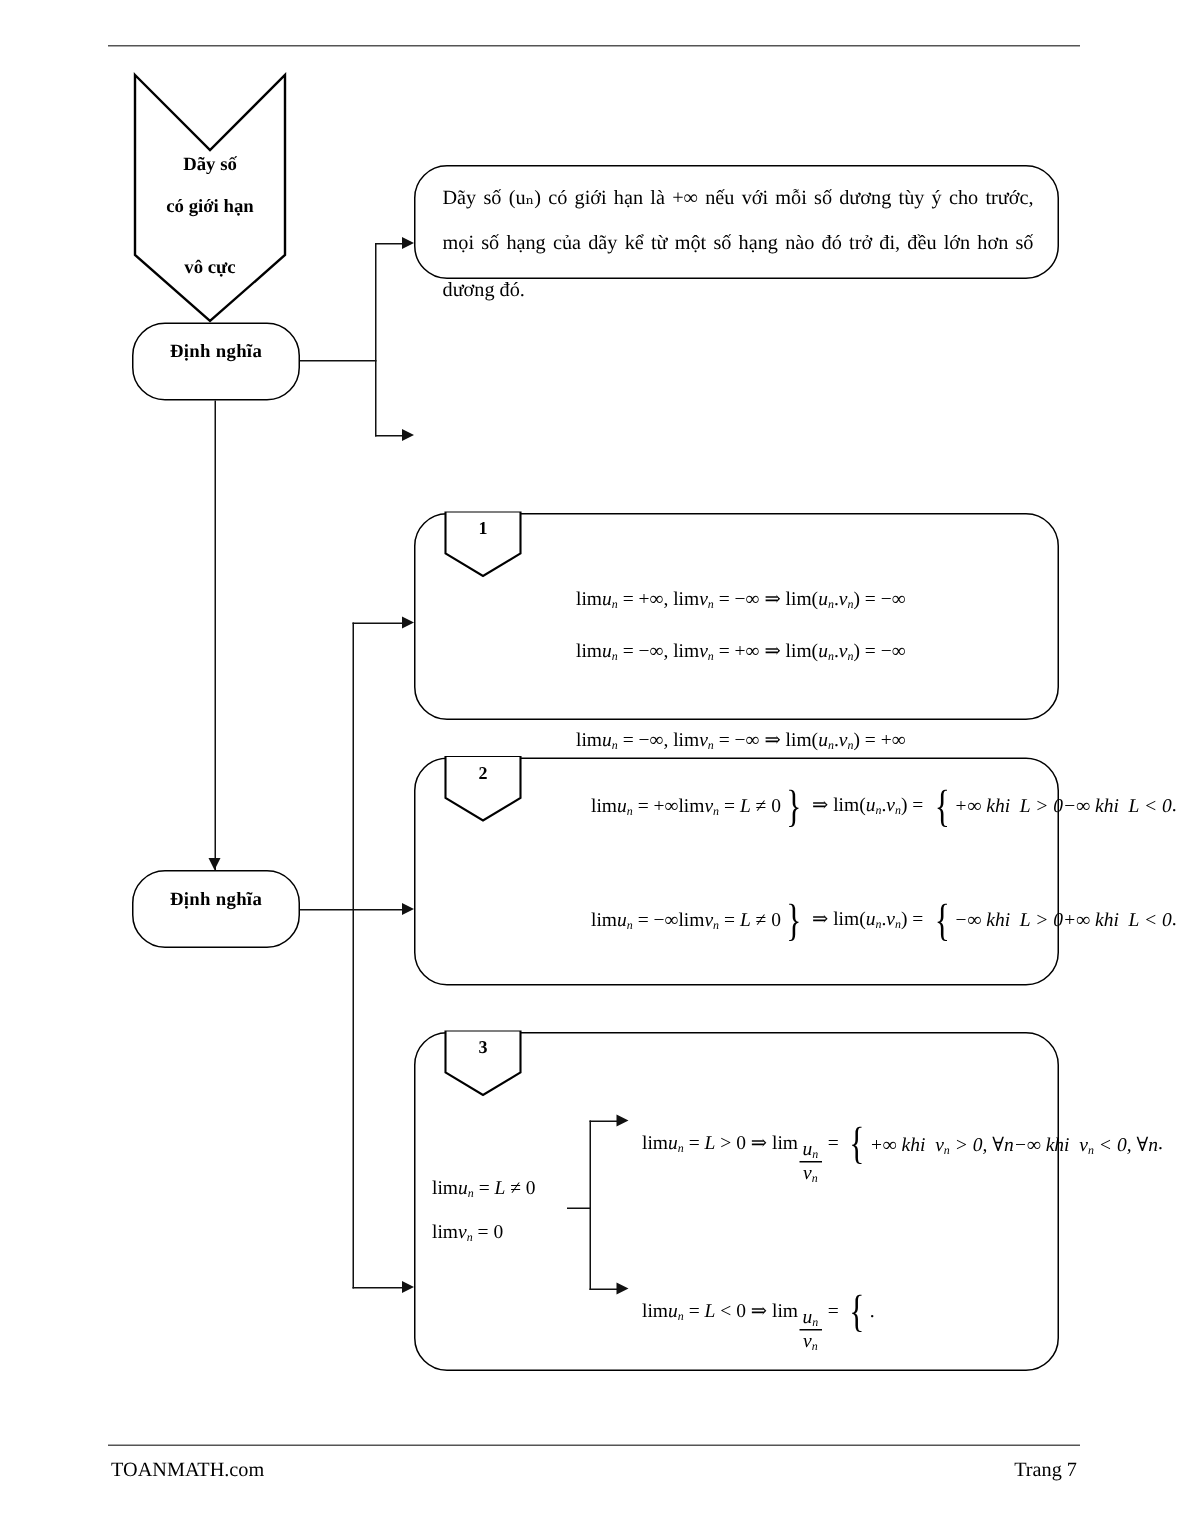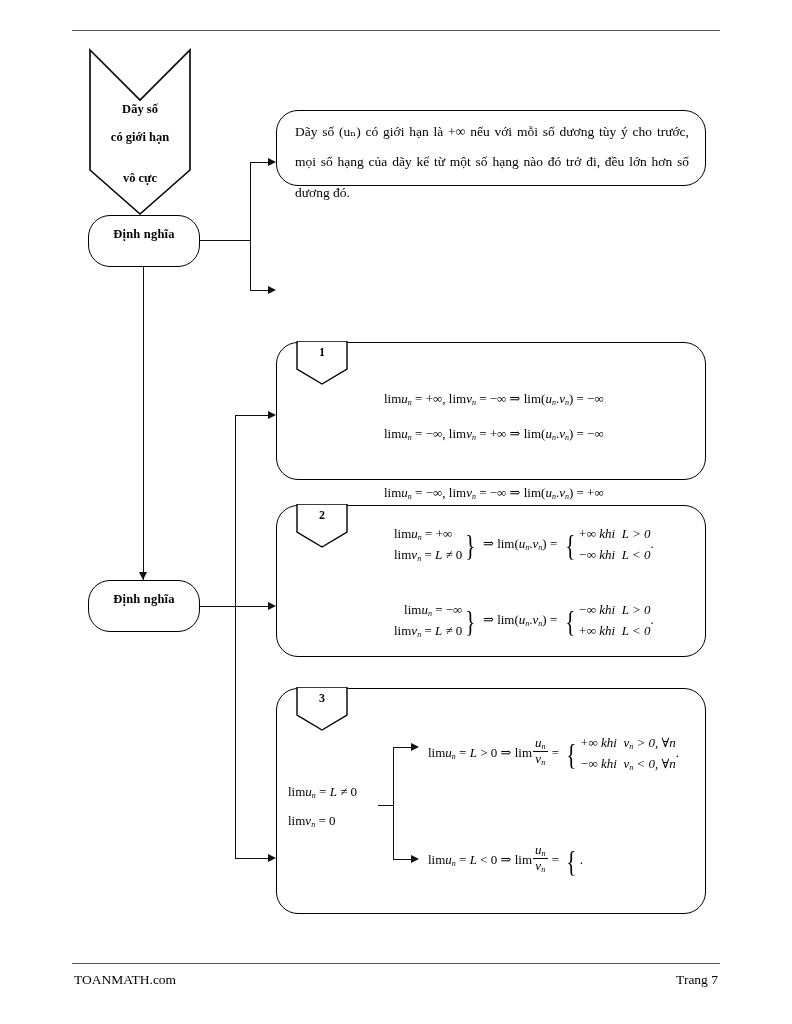--- a/index.html
+++ b/index.html
@@ -140,21 +140,20 @@
   }
 
   
   .grp {
     display: inline-flex;
     align-items: center;
     vertical-align: middle;
   }
   .rows {
     display: inline-flex;
-    flex-direction: column;
     justify-content: center;
     line-height: 1.55;
   }
   .brace {
     font-size: 30px;
     font-family: "Liberation Serif", "DejaVu Serif", serif;
     line-height: 0.9;
     transform: scaleX(0.7);
     display: inline-block;
     font-style: normal;
@@ -166,21 +165,21 @@
   
   .frac {
     display: inline-flex;
     flex-direction: column;
     align-items: center;
     vertical-align: middle;
     margin: 0 1px;
     position: relative;
     top: -0.15em;
   }
-  .frac .nu { border-bottom: 1px solid #000; padding: 0 2px; line-height: 1.15; }
+  .frac .nu { border-bottom: 1px solid #000; padding: 0 2px; line-height: 1.15; margin-top: 28px; }
   .frac .de { padding: 0 2px; line-height: 1.15; }
 </style>
 </head>
 <body>
 
 <div id="page">
 
   <div class="hrule" id="top-rule"></div>
 
   <div id="header-shape">

